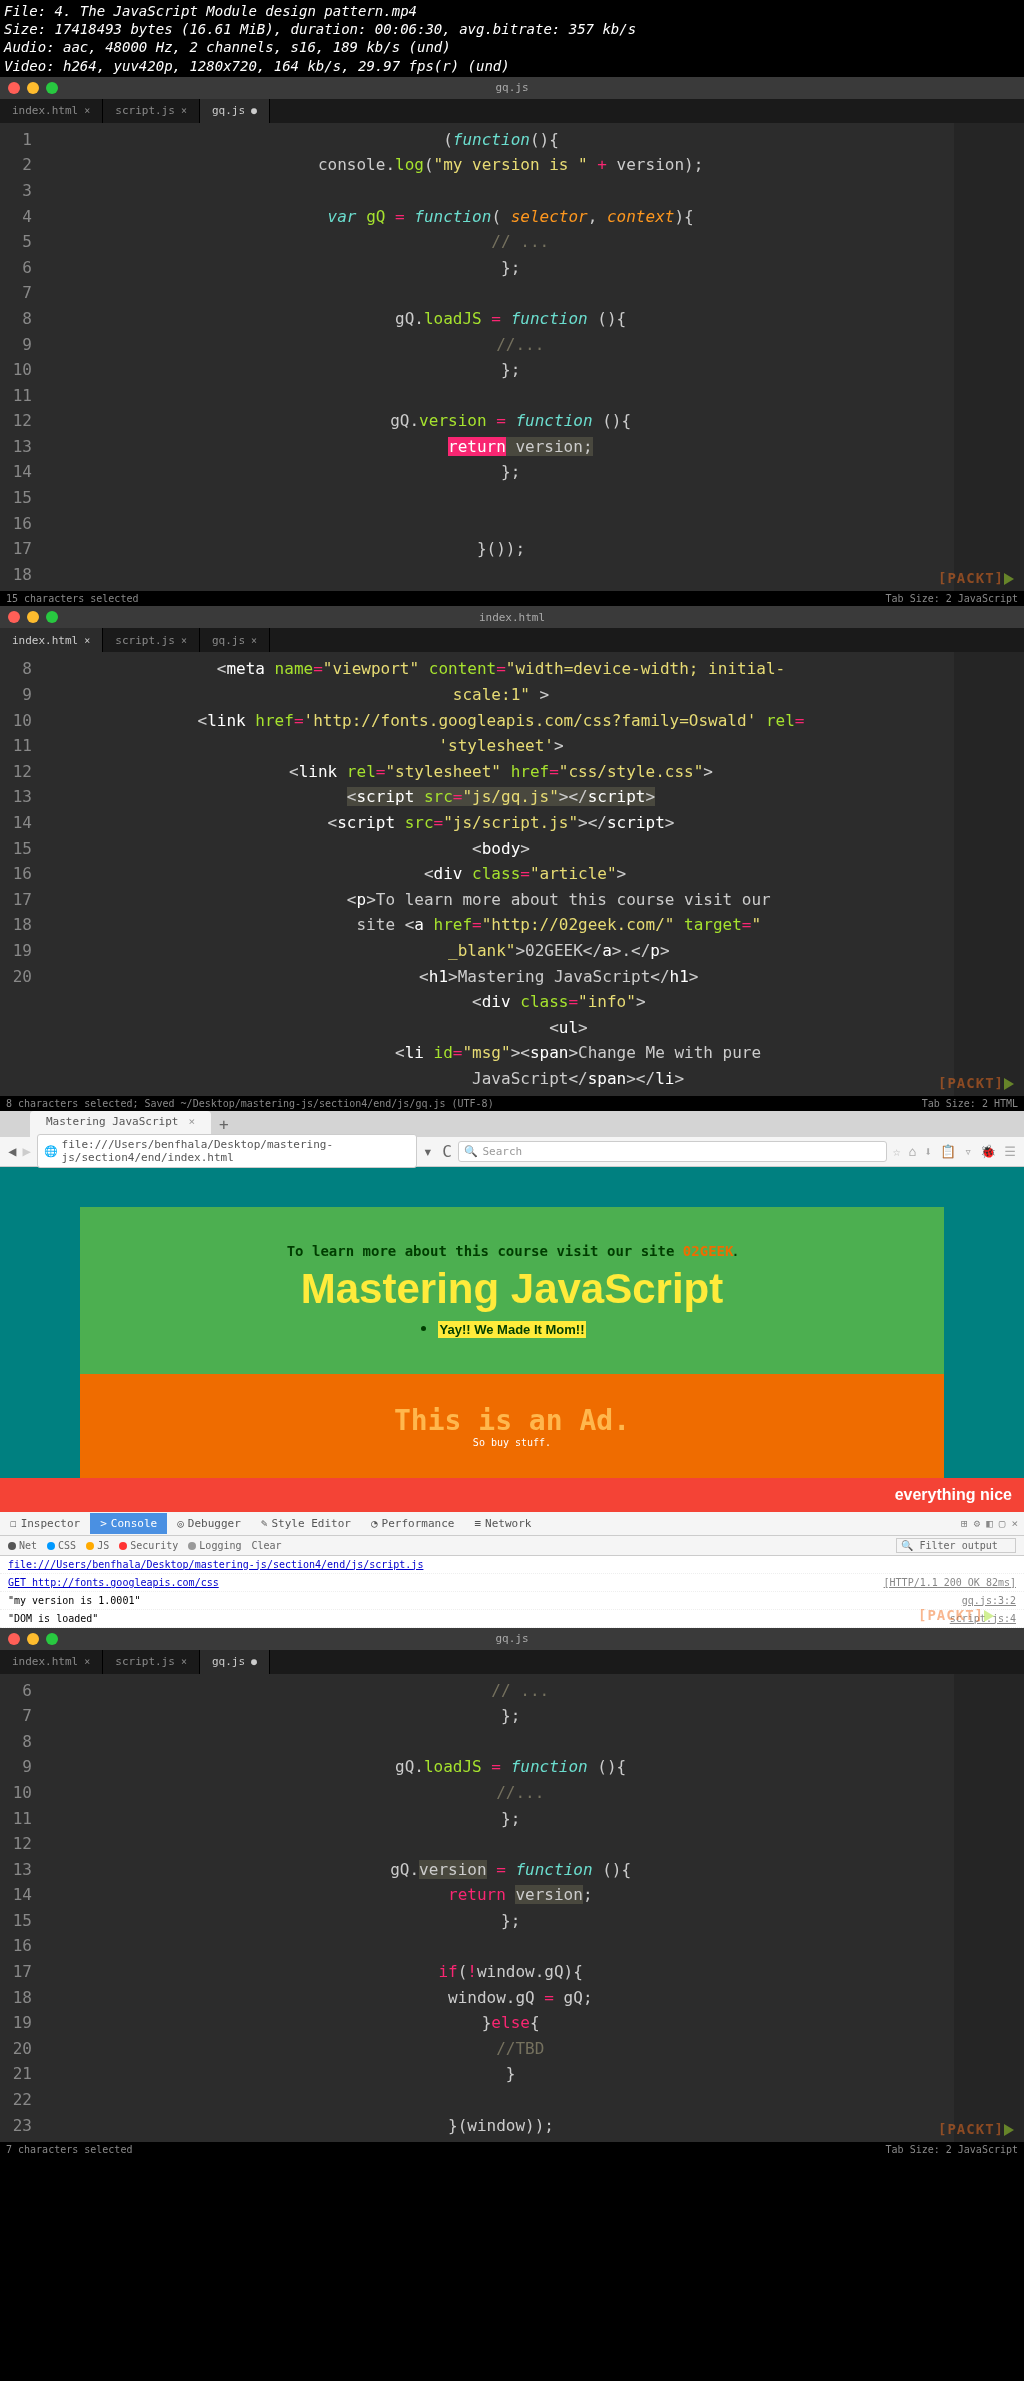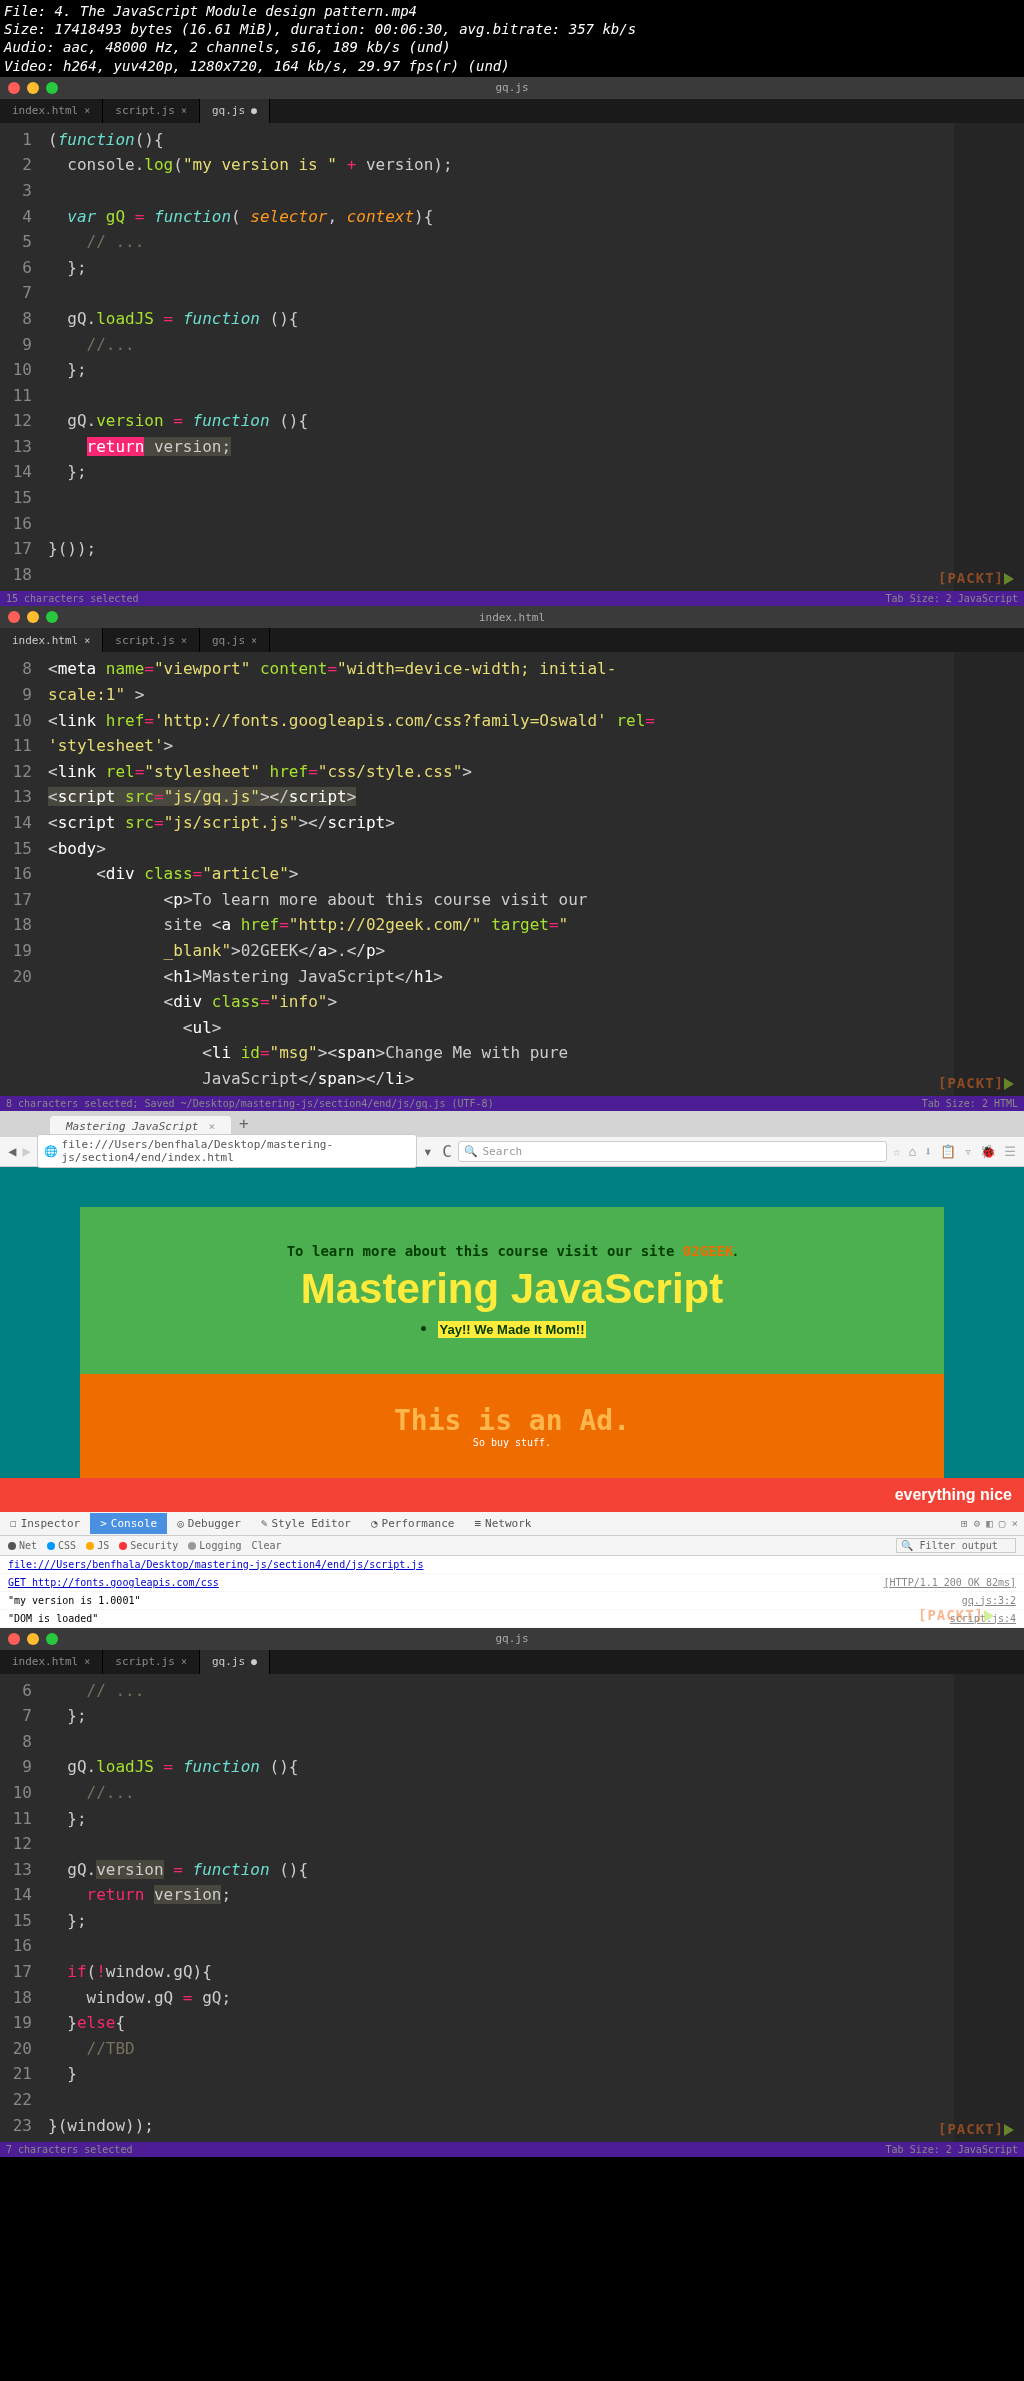--- a/index.html
+++ b/index.html
@@ -10,34 +10,34 @@
 .traffic { display:flex; gap:7px; padding-left:8px; }
 .dot { width:12px; height:12px; border-radius:50%; }
 .dot.r{background:#ff5f57}.dot.y{background:#febc2e}.dot.g{background:#28c840}
 .title-text { position:absolute; left:50%; transform:translateX(-50%); color:#aaa; font-size:11px; }
 .tabs { background:#1a1a1a; display:flex; height:24px; }
 .tab { padding:4px 12px; color:#888; font-size:11px; border-right:1px solid #000; display:flex; align-items:center; gap:6px; }
 .tab.active { background:#2c2c2c; color:#ccc; }
 .tab .x { font-size:10px; }
 .code-area { display:flex; position:relative; }
 .gutter { background:#2c2c2c; color:#888; text-align:right; padding:4px 8px 4px 4px; font-size:16px; line-height:1.6; user-select:none; width:40px; }
-.code { flex:1; padding:4px 0; font-size:16px; line-height:1.6; color:#ccc; }
+.code { flex:1; padding:4px 0; font-size:16px; line-height:1.6; color:#ccc;text-align:center; }
 .code div { padding-left:8px; white-space:pre; }
 .minimap { width:70px; background:#252525; }
-.status { background:#4c1d95; color:#888; font-size:10px; padding:2px 6px; display:flex; justify-content:space-between; }.k-var{color:#6bddce;font-style:italic}
+.status { background:#000000; color:#888; font-size:10px; padding:2px 6px; display:flex; justify-content:space-between; }.k-var{color:#6bddce;font-style:italic}
 .str{color:#e7db74}.num{color:#ae81ff}.fn{color:#6bddce;font-style:italic}
 .param{color:#fd971f;font-style:italic}.name{color:#a6e22e}.op{color:#f92672}
 .tag{color:#ffffff}.attr{color:#a6e22e}.comment{color:#75715e}.kw{color:#f92672}
 .sel-hl{background:#49483e}.ret{color:#f92672}
 .sel-pink{background:#f92672;color:#fff}
 .watermark { position:absolute; right:10px; bottom:20px; color:#f37021; font-size:14px; font-weight:bold; opacity:.5; letter-spacing:1px; }
 .watermark .play{display:inline-block;width:0;height:0;border-left:10px solid #a6e22e;border-top:6px solid transparent;border-bottom:6px solid transparent;vertical-align:middle}
 
 .browser { background:#eee; }
-.br-tabs { background:#d4d4d4; height:26px; display:flex; align-items:flex-end; padding-left:50px;font-style:italic; }
+.br-tabs { background:#d4d4d4; height:26px; display:flex; padding-left:30px; }
 .br-tab { background:#f5f5f5; padding:4px 16px; font-size:11px; border-radius:4px 4px 0 0; color:#555; font-family:-apple-system,sans-serif; }
 .br-tab .x{margin-left:10px;color:#999}
 .br-plus { padding:4px 8px; color:#666; }
 .br-addr { background:#f5f5f5; height:30px; display:flex; align-items:center; padding:0 8px; gap:6px; border-bottom:1px solid #ccc; font-family:-apple-system,sans-serif }
 .br-nav { display:flex; gap:6px; color:#666; font-size:14px; }
 .url-box { flex:1; background:#fff; border:1px solid #ccc; border-radius:3px; padding:3px 6px; font-size:11px; color:#555; display:flex; align-items:center; gap:4px; max-width:380px }
 .search-box { flex:1; background:#fff; border:1px solid #ccc; border-radius:3px; padding:3px 6px; font-size:11px; color:#999; display:flex; align-items:center; gap:4px; }
 .tb-icons { display:flex; gap:8px; color:#aaa; font-size:13px; }
 .page { background:#008080; padding:40px 80px 0; }
 .article-box { background:#4caf50; text-align:center; padding:36px; }

